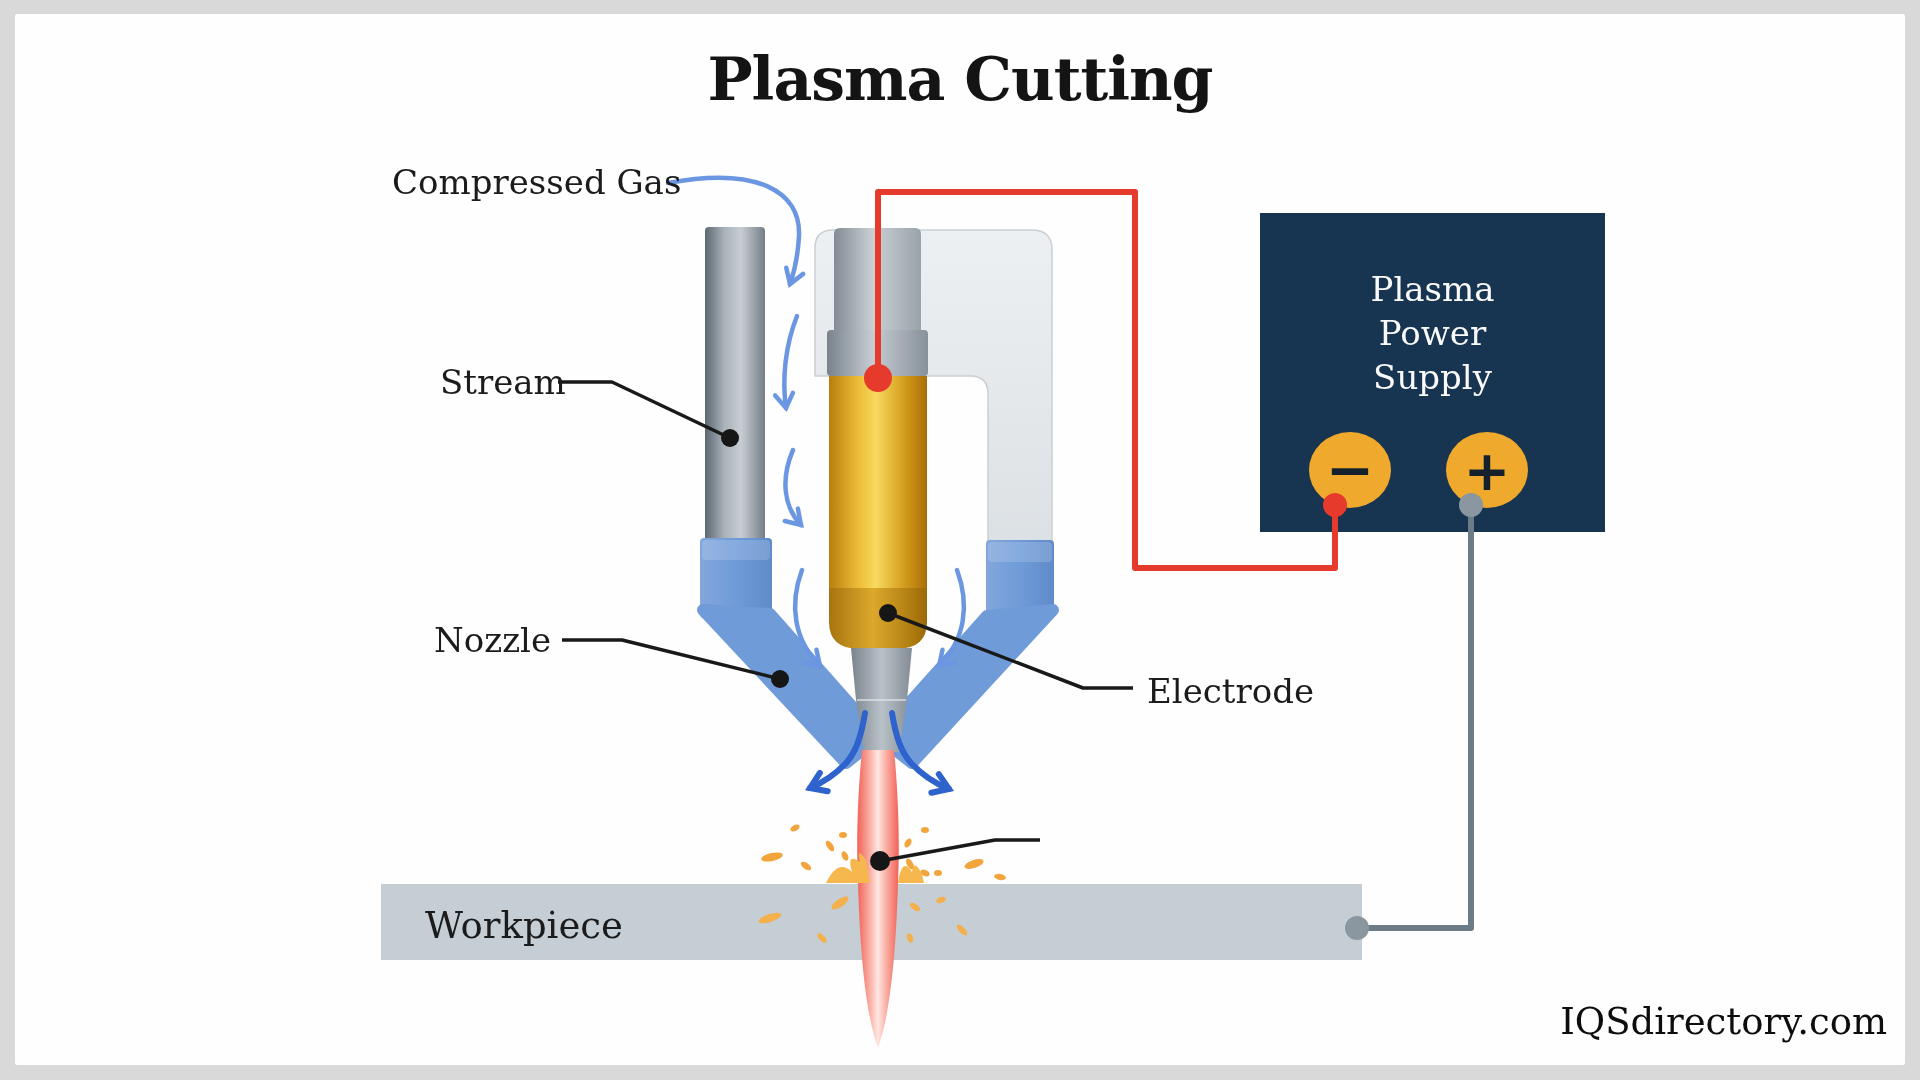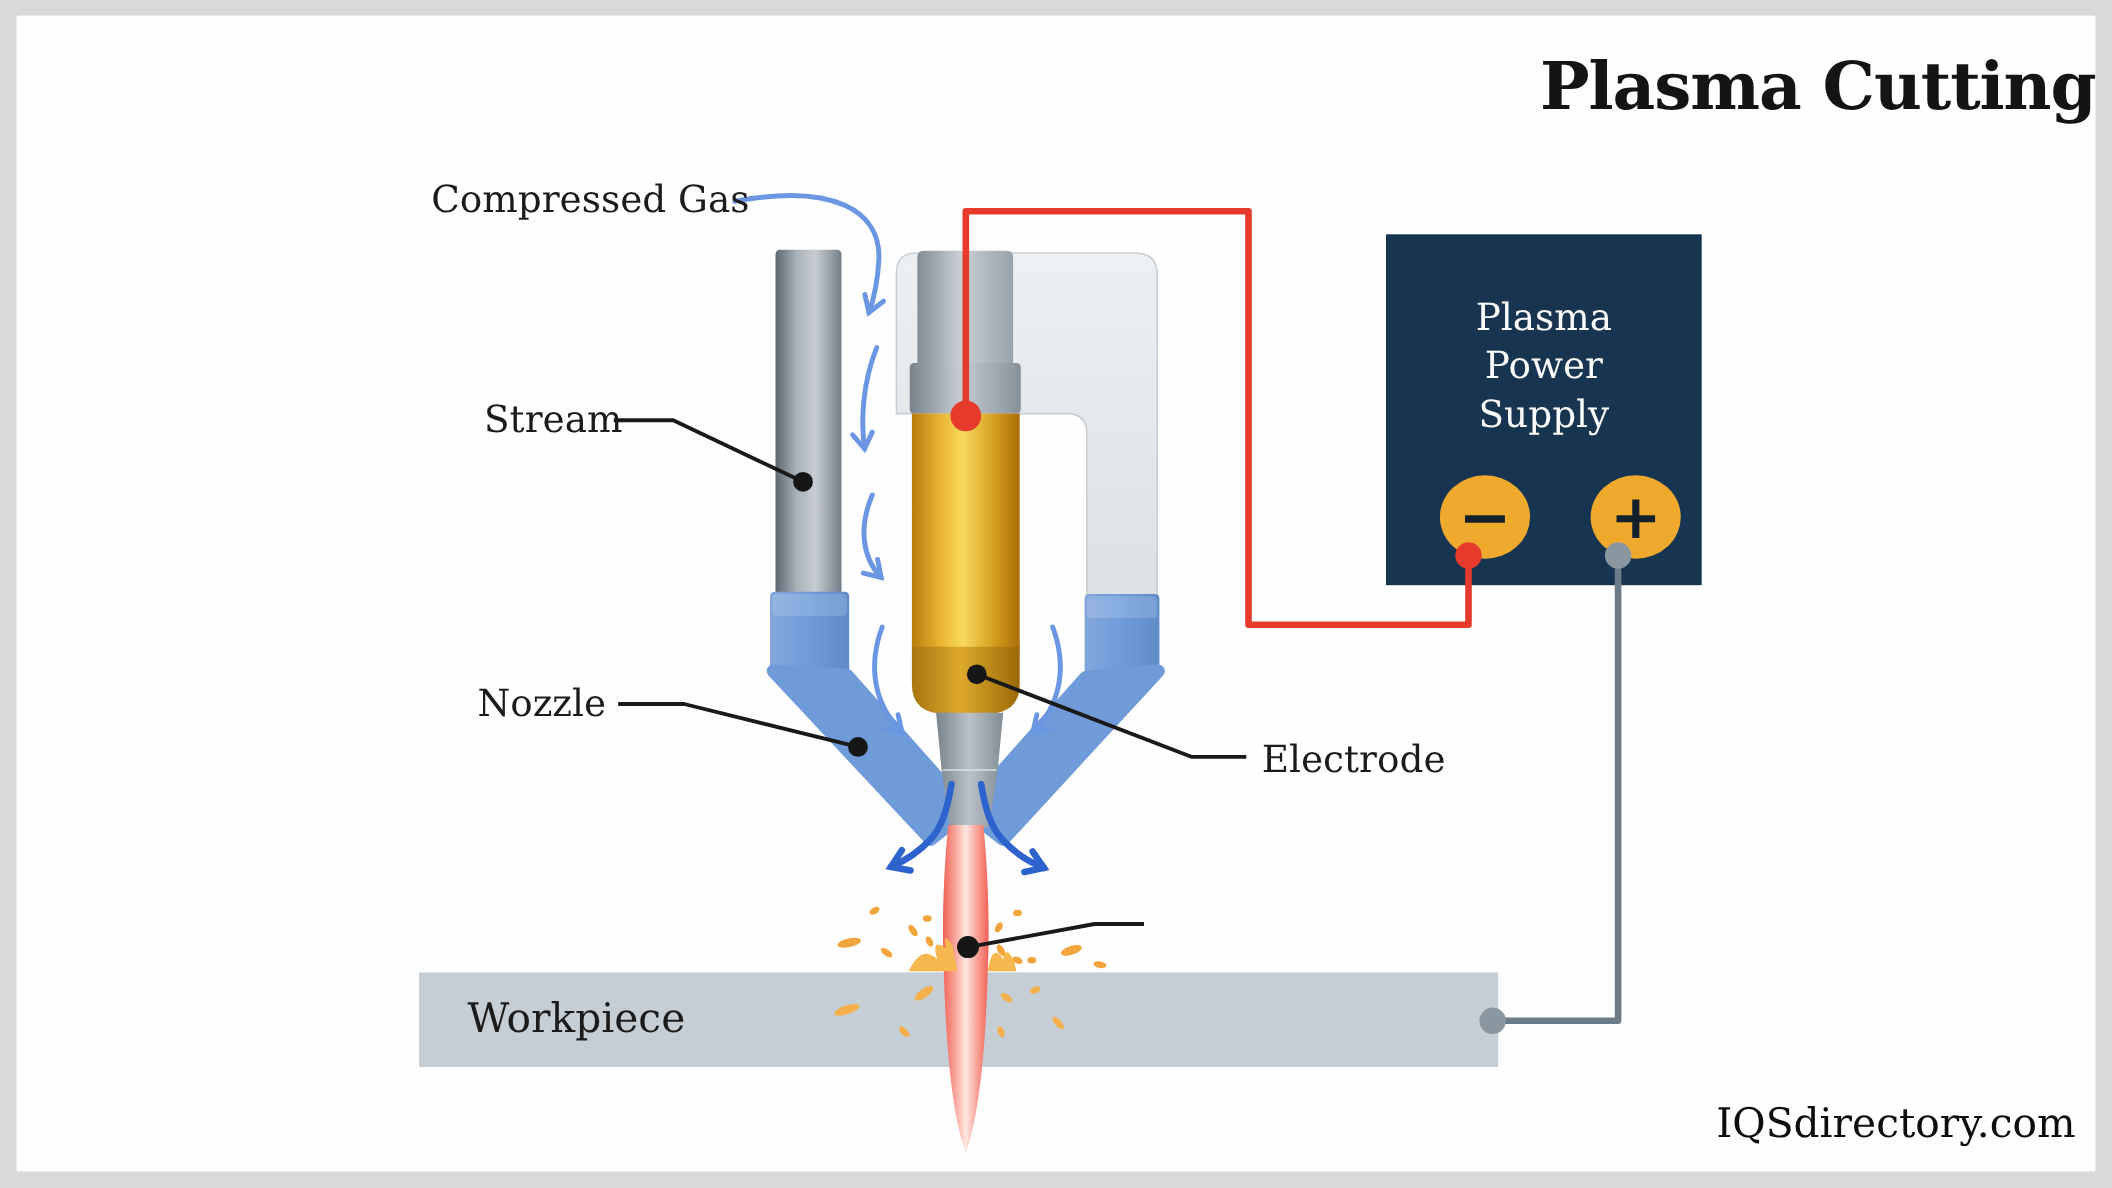--- a/index.html
+++ b/index.html
@@ -1,34 +1,34 @@
 <!DOCTYPE html>
 <html><head>
 <meta charset="utf-8">
 <style>
   html,body{margin:0;padding:0;background:#d9d9d9;}
   .frame{position:relative;width:1920px;height:1080px;background:#d9d9d9;overflow:hidden;
          font-family:"DejaVu Serif","Liberation Serif",serif;}
   .canvas{position:absolute;left:15px;top:14px;right:15px;bottom:15px;background:#fefefe;border-radius:2px;}
-  .page-title{position:absolute;left:0;right:0;top:30px;text-align:right;
+  .page-title{position:absolute;left:0;right:0;top:30px;text-align:center;
               font-size:60px;font-weight:700;letter-spacing:-1px;color:#141414;}
   .diagram-svg{position:absolute;left:-15px;top:-14px;width:1920px;height:1080px;pointer-events:none;}
   .lbl{position:absolute;font-size:34px;color:#1b1b1b;white-space:nowrap;}
   
-  .psu{position:absolute;left:1245px;top:199px;width:287px;height:319px;background:#173450;}
+  .psu{position:absolute;left:1245px;top:199px;width:345px;height:319px;background:#173450;}
   .psu-name{margin:54px auto 0;width:190px;text-align:center;color:#fafafa;
             font-size:34px;line-height:1.3;}
   .terminal{position:absolute;width:82px;height:76px;border-radius:50%;background:#efaa2e;
             display:flex;align-items:center;justify-content:center;
             font-family:"DejaVu Sans","Liberation Sans",sans-serif;
             font-weight:700;color:#14212d;}
   .terminal.neg{left:49px;top:219px;font-size:58px;}
   .terminal.pos{left:186px;top:219px;font-size:56px;}
   
-  .workpiece{position:absolute;left:366px;top:870px;width:981px;height:86px;background:#c5ced4;}
+  .workpiece{position:absolute;left:366px;top:870px;width:981px;height:76px;background:#c5ced4;}
   .workpiece-label{position:absolute;left:44px;top:20px;font-size:37px;color:#1b1b1b;}
   .watermark{position:absolute;right:18px;top:986px;font-size:37px;color:#0d0d0d;}
 </style>
 </head>
 <body>
 
 <div class="frame">
  <div class="canvas">
 
   <div class="psu">

